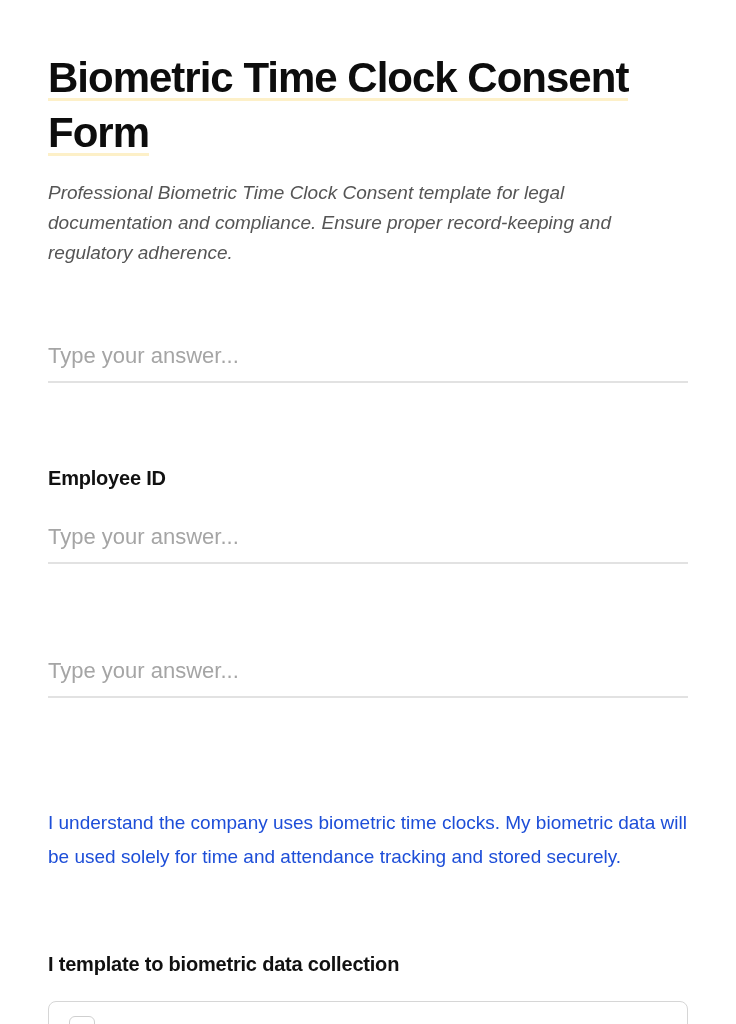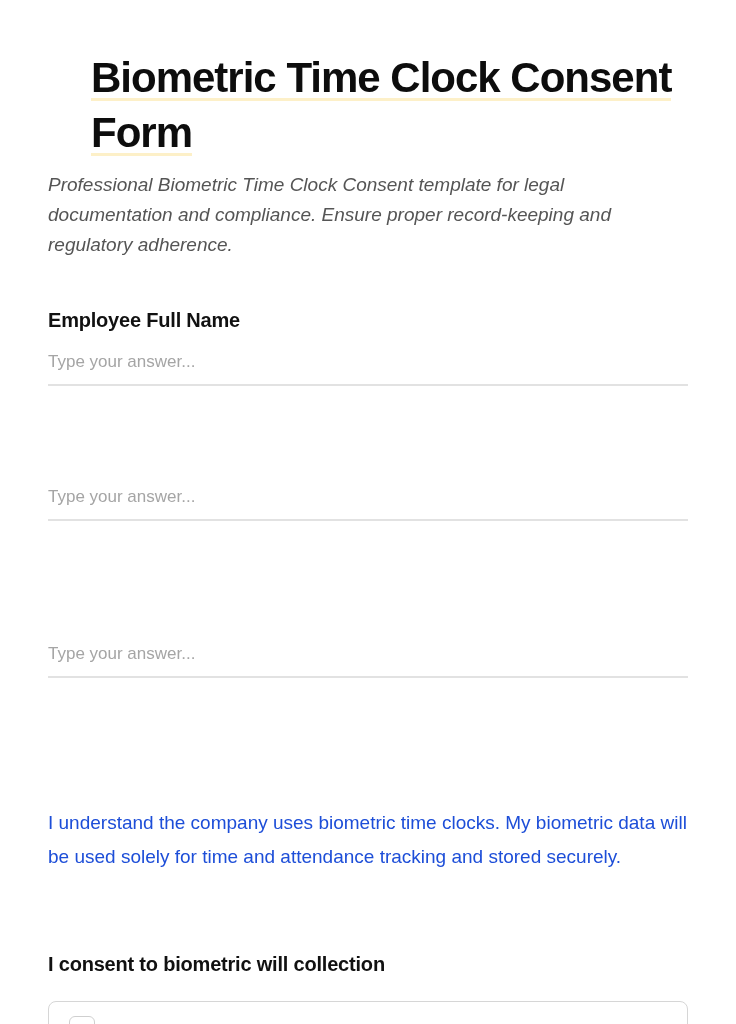--- a/index.html
+++ b/index.html
@@ -1,35 +1,35 @@
 <!DOCTYPE html>
 <html><head>
 <meta charset="utf-8">
 <style>
   html, body { margin: 0; padding: 0; background: #ffffff; }
   body { width: 736px; height: 1024px; overflow: hidden; font-family: "Liberation Sans", "DejaVu Sans", sans-serif; color: #111111; }
   .page { position: relative; padding: 0 48px; }
-  .title-wrap { position: absolute; left: 48px; top: 50px; width: 640px; margin-left: 43px; }
+  .title-wrap { position: absolute; left: 48px; top: 50px; width: 640px; }
   .title {
     margin: 0; font-size: 42px; line-height: 55px; font-weight: 700; letter-spacing: -1px; color: #0d0d0d;
   }
   .title span {
     background: linear-gradient(to bottom, transparent 0, transparent 44px, #fdf0c8 44px, #fdf0c8 55px);
     -webkit-box-decoration-break: clone; box-decoration-break: clone;
   }
   .subtitle {
-    position: absolute; left: 48px; top: 170px; width: 620px; margin: 0;
+    position: absolute; left: 48px; top: 178px; width: 620px; margin: 0;
     font-size: 19px; line-height: 30px; font-style: italic; color: #555555;
   }
   .field { position: absolute; left: 48px; width: 640px; }
   .field-label { margin: 0; font-size: 20px; font-weight: 700; color: #111; letter-spacing: -0.2px; }
   .field-input {
-    display: block; box-sizing: border-box; width: 640px; margin-top: 20px; padding: 0 0 12px 0;
+    display: block; box-sizing: border-box; width: 640px; margin-top: 34px; padding: 0 0 12px 0;
     border: none; border-bottom: 2px solid #e2e2e2; outline: none; background: transparent;
-    font-family: "Liberation Sans", "DejaVu Sans", sans-serif; font-size: 17px; color: #111;
+    font-family: "Liberation Sans", "DejaVu Sans", sans-serif; font-size: 22px; color: #111;
   }
   .field-input::placeholder { color: #a5a5a5; }
   .statement {
     position: absolute; left: 48px; top: 806px; width: 650px; margin: 0;
     font-size: 19px; line-height: 34px; color: #1d4ed8;
   }
   .consent-label { position: absolute; left: 48px; top: 953px; margin: 0; font-size: 20px; font-weight: 700; color: #111; letter-spacing: -0.2px; }
   .consent-box {
     position: absolute; left: 48px; top: 1001px; width: 640px; height: 60px; box-sizing: border-box;
     border: 1px solid #d6d6d6; border-radius: 8px; background: #fff;
@@ -43,32 +43,32 @@
 <body>
 
 <div class="page">
   <div class="title-wrap">
     <h1 class="title"><span>Biometric Time Clock Consent Form</span></h1>
   </div>
 
   <p class="subtitle">Professional Biometric Time Clock Consent template for legal documentation and compliance. Ensure proper record-keeping and regulatory adherence.</p>
 
   <div class="field" style="top:309px;">
-    <p class="field-label">Employee Full Name</p>
     <input class="field-input" type="text" placeholder="Type your answer..." style="">
   </div>
 
   <div class="field" style="top:467px;">
+    <p class="field-label">Employee ID</p>
     <input class="field-input" type="text" placeholder="Type your answer..." style="">
   </div>
 
   <div class="field" style="top:624px;">
     <input class="field-input" type="text" placeholder="Type your answer..." style="">
   </div>
 
   <p class="statement">I understand the company uses biometric time clocks. My biometric data will be used solely for time and attendance tracking and stored securely.</p>
 
-  <p class="consent-label">I consent to biometric will collection</p>
+  <p class="consent-label">I template to biometric data collection</p>
 
   <div class="consent-box">
     <div class="checkbox"></div>
   </div>
 </div>
 
 </body></html>

